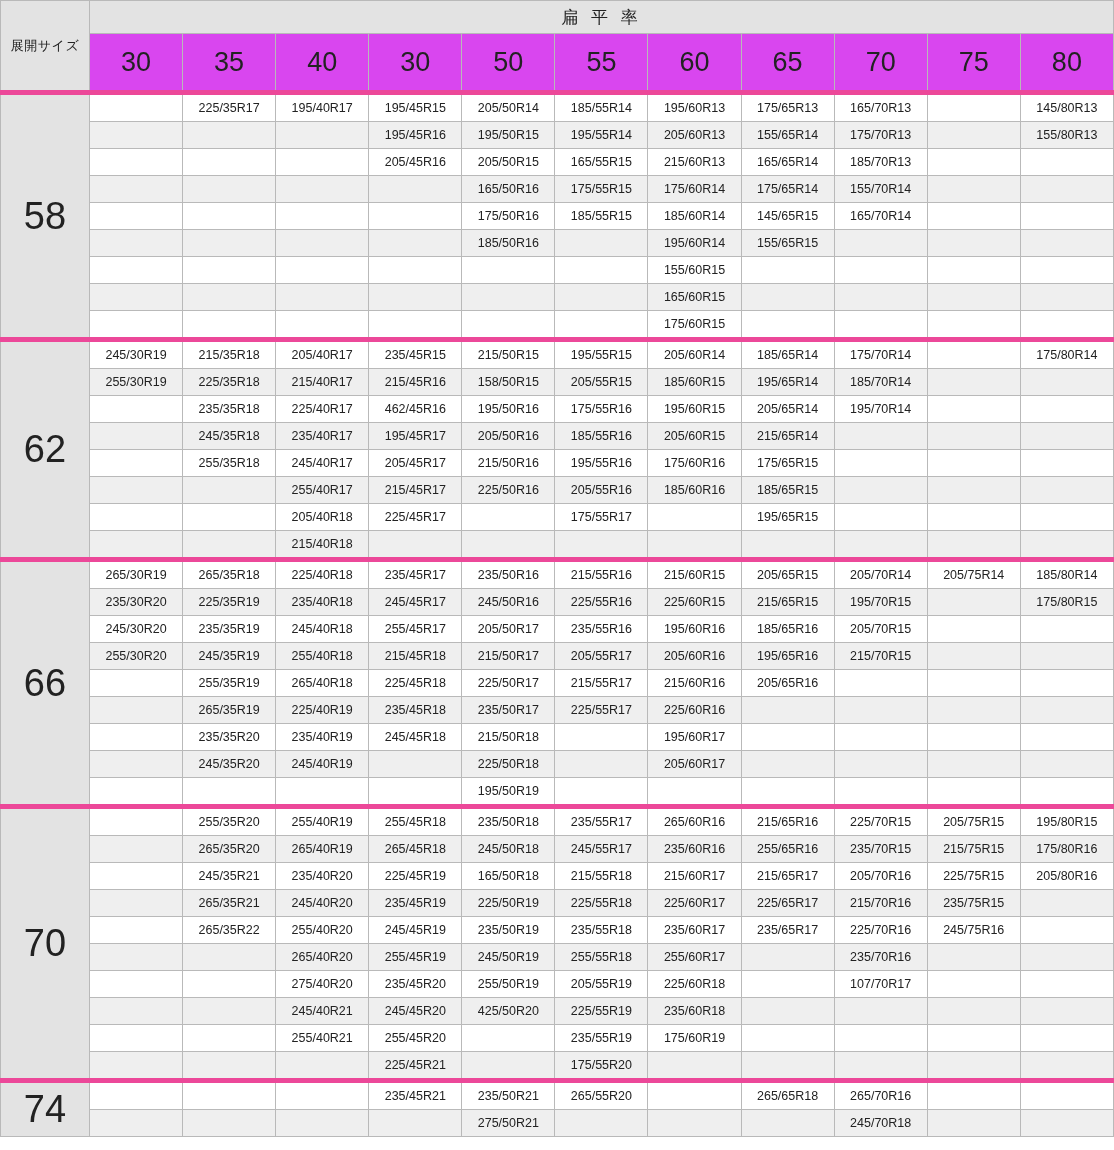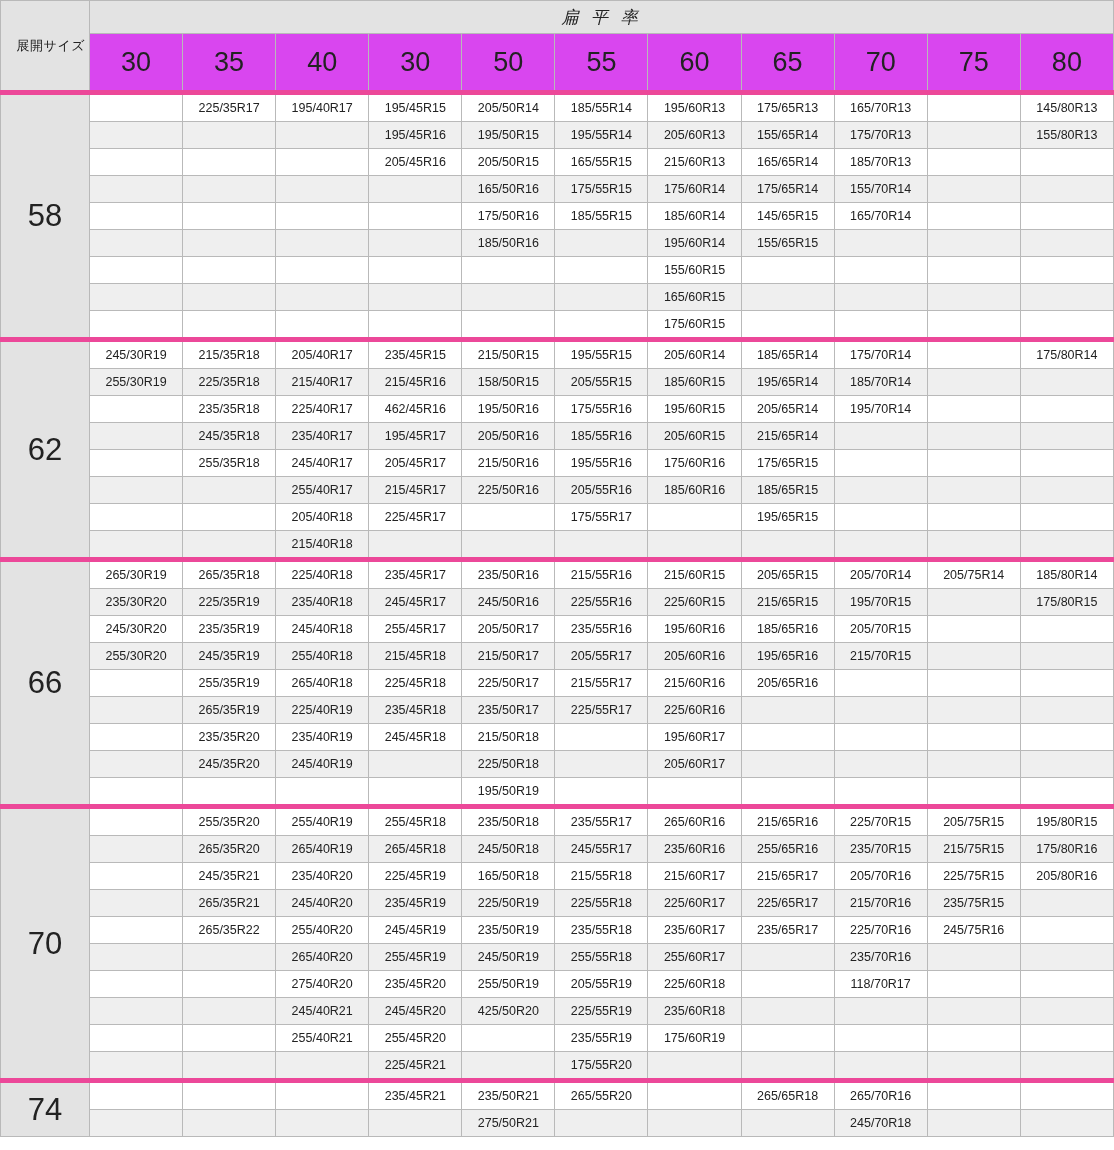--- a/index.html
+++ b/index.html
@@ -38,34 +38,33 @@
     letter-spacing: 0.5px;
     height: 88px;
   }
   .top-title {
     background: #e3e3e3;
     font-size: 17px;
     font-weight: bold;
     letter-spacing: 4px;
     height: 32px;
     color: #222;
-    font-style: italic;
   }
   .ratio-head {
     background: #d946ef;
     font-size: 27px;
     font-weight: bold;
     color: #222;
     height: 56px;
   }
   
   .group-label {
     width: 88px;
     background: #e3e3e3;
-    font-size: 31px;
+    font-size: 38px;
     font-weight: bold;
     color: #222;
   }
   
   td.data {
     font-size: 12.5px;
     height: 26px;
     line-height: 26px;
     color: #222;
     white-space: nowrap;
@@ -79,21 +78,20 @@
   
   tr.group-start > td, tr.group-start > th {
     border-top: 5px solid #ec4899;
   }
   .header-row-bottom > th {
     border-bottom: 2px solid #8f8f8f;
   }
   .corner-cell-inner {
     display: block;
     padding: 0 4px;
-    text-align: right;
   }
 </style>
 </head>
 <body>
 
 <div id="sheet">
   <table class="tire-table">
     <thead>
       <tr>
         <th class="corner-cell" rowspan="2">
@@ -538,21 +536,21 @@
         </tr>
         <tr>
           <td class="data plain"></td>
           <td class="data plain"></td>
           <td class="data plain">275/40R20</td>
           <td class="data plain">235/45R20</td>
           <td class="data plain">255/50R19</td>
           <td class="data plain">205/55R19</td>
           <td class="data plain">225/60R18</td>
           <td class="data plain"></td>
-          <td class="data plain">118/70R17</td>
+          <td class="data plain">107/70R17</td>
           <td class="data plain"></td>
           <td class="data plain"></td>
         </tr>
         <tr>
           <td class="data alt"></td>
           <td class="data alt"></td>
           <td class="data alt">245/40R21</td>
           <td class="data alt">245/45R20</td>
           <td class="data alt">425/50R20</td>
           <td class="data alt">225/55R19</td>

